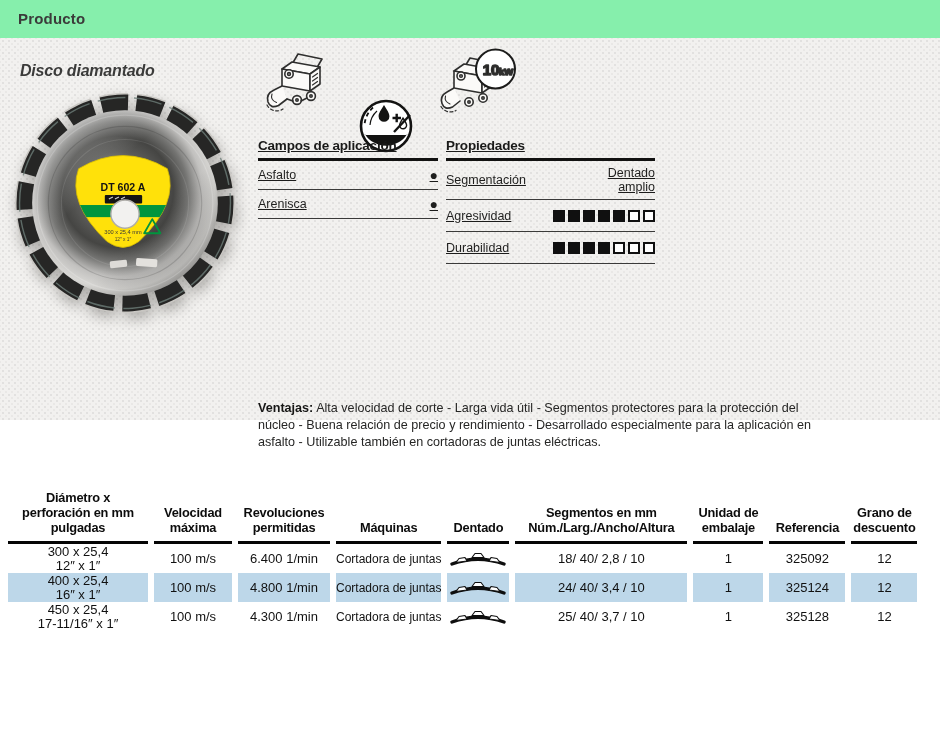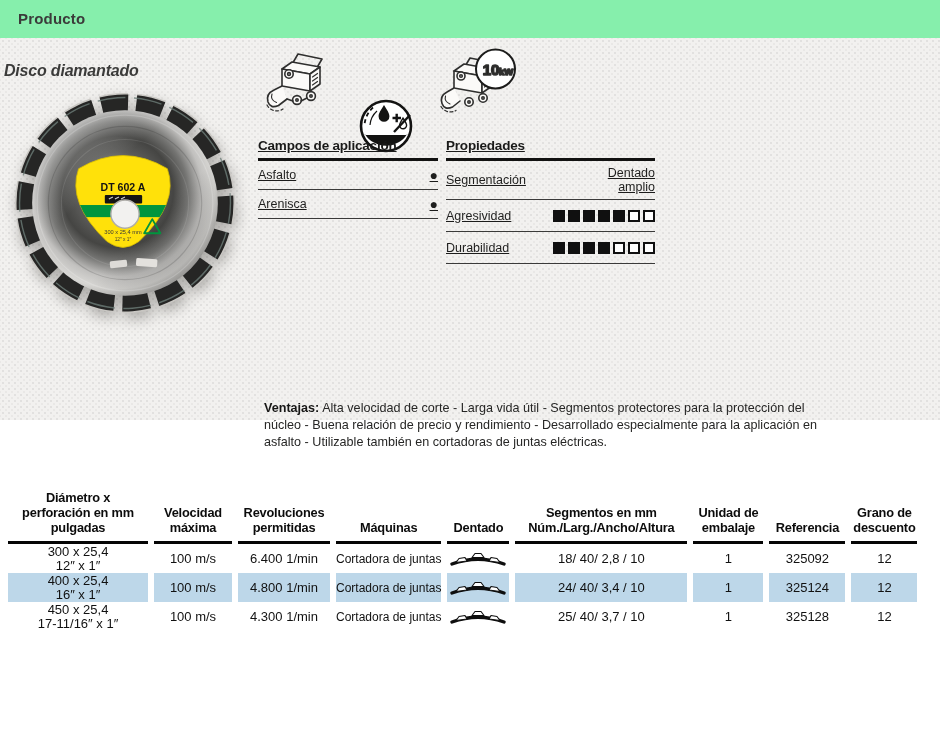--- a/index.html
+++ b/index.html
@@ -14,37 +14,37 @@
   .topbar-title{position:absolute;left:18px;top:0;line-height:38px;font-size:15px;font-weight:bold;color:#3B3B3A;letter-spacing:.2px;}
   
   .panel{
     position:absolute;left:0;top:38px;width:940px;height:382px;
     background-color:#F2F1EF;
     background-image:
       radial-gradient(rgba(90,88,84,.10) 1px, transparent 1.1px),
       radial-gradient(rgba(90,88,84,.06) 1px, transparent 1.1px);
     background-size:6px 6px;background-position:0 0,3px 3px;
   }
-  .product-title{position:absolute;left:4px;top:24px;font-size:16px;font-weight:bold;font-style:italic;color:#3B3B3A;letter-spacing:-.2px;}
+  .product-title{position:absolute;left:20px;top:24px;font-size:16px;font-weight:bold;font-style:italic;color:#3B3B3A;letter-spacing:-.2px;}
   
   .disc{position:absolute;left:14px;top:54px;filter:drop-shadow(2px 6px 7px rgba(70,68,62,.40));}
   
   .picto{position:absolute;}
   .picto svg{display:block;}
   
   .minitable{position:absolute;text-decoration:underline;}
   .mt-title{font-size:13.5px;font-weight:bold;color:#1a1a19;padding-bottom:5px;border-bottom:3px solid #121211;letter-spacing:-.2px;}
   .mt-row{display:flex;justify-content:space-between;align-items:center;min-height:28px;border-bottom:1px solid #3a3a39;font-size:12.5px;color:#1f1f1e;}
   .mt-row .val{text-align:right;line-height:14px;padding:5px 0;}
   .dot{font-size:14px;line-height:1;}
   .squares{display:inline-flex;gap:3px;}
   .sq{width:12px;height:12px;border:2px solid #101010;background:#fff;box-sizing:border-box;}
   .sq.f{background:#101010;}
   
-  .advantages{position:absolute;left:258px;top:349px;width:568px;font-size:12.6px;line-height:17px;color:#262625;margin-left:6px;}
+  .advantages{position:absolute;left:258px;top:349px;width:568px;font-size:12.6px;line-height:17px;color:#262625;}
   .advantages b{color:#161615;}
   
   .spec-wrap{position:absolute;left:2px;top:490px;}
   table.spec{border-collapse:separate;border-spacing:6px 0;table-layout:fixed;}
   table.spec th{
     vertical-align:bottom;text-align:center;font-size:12.8px;font-weight:bold;color:#0c0c0c;
     line-height:15px;padding:0 0 6px 0;border-bottom:3px solid #050505;letter-spacing:-.2px;
   }
   table.spec td{
     text-align:center;font-size:13px;color:#111;height:29px;padding:0;line-height:14px;white-space:nowrap;

